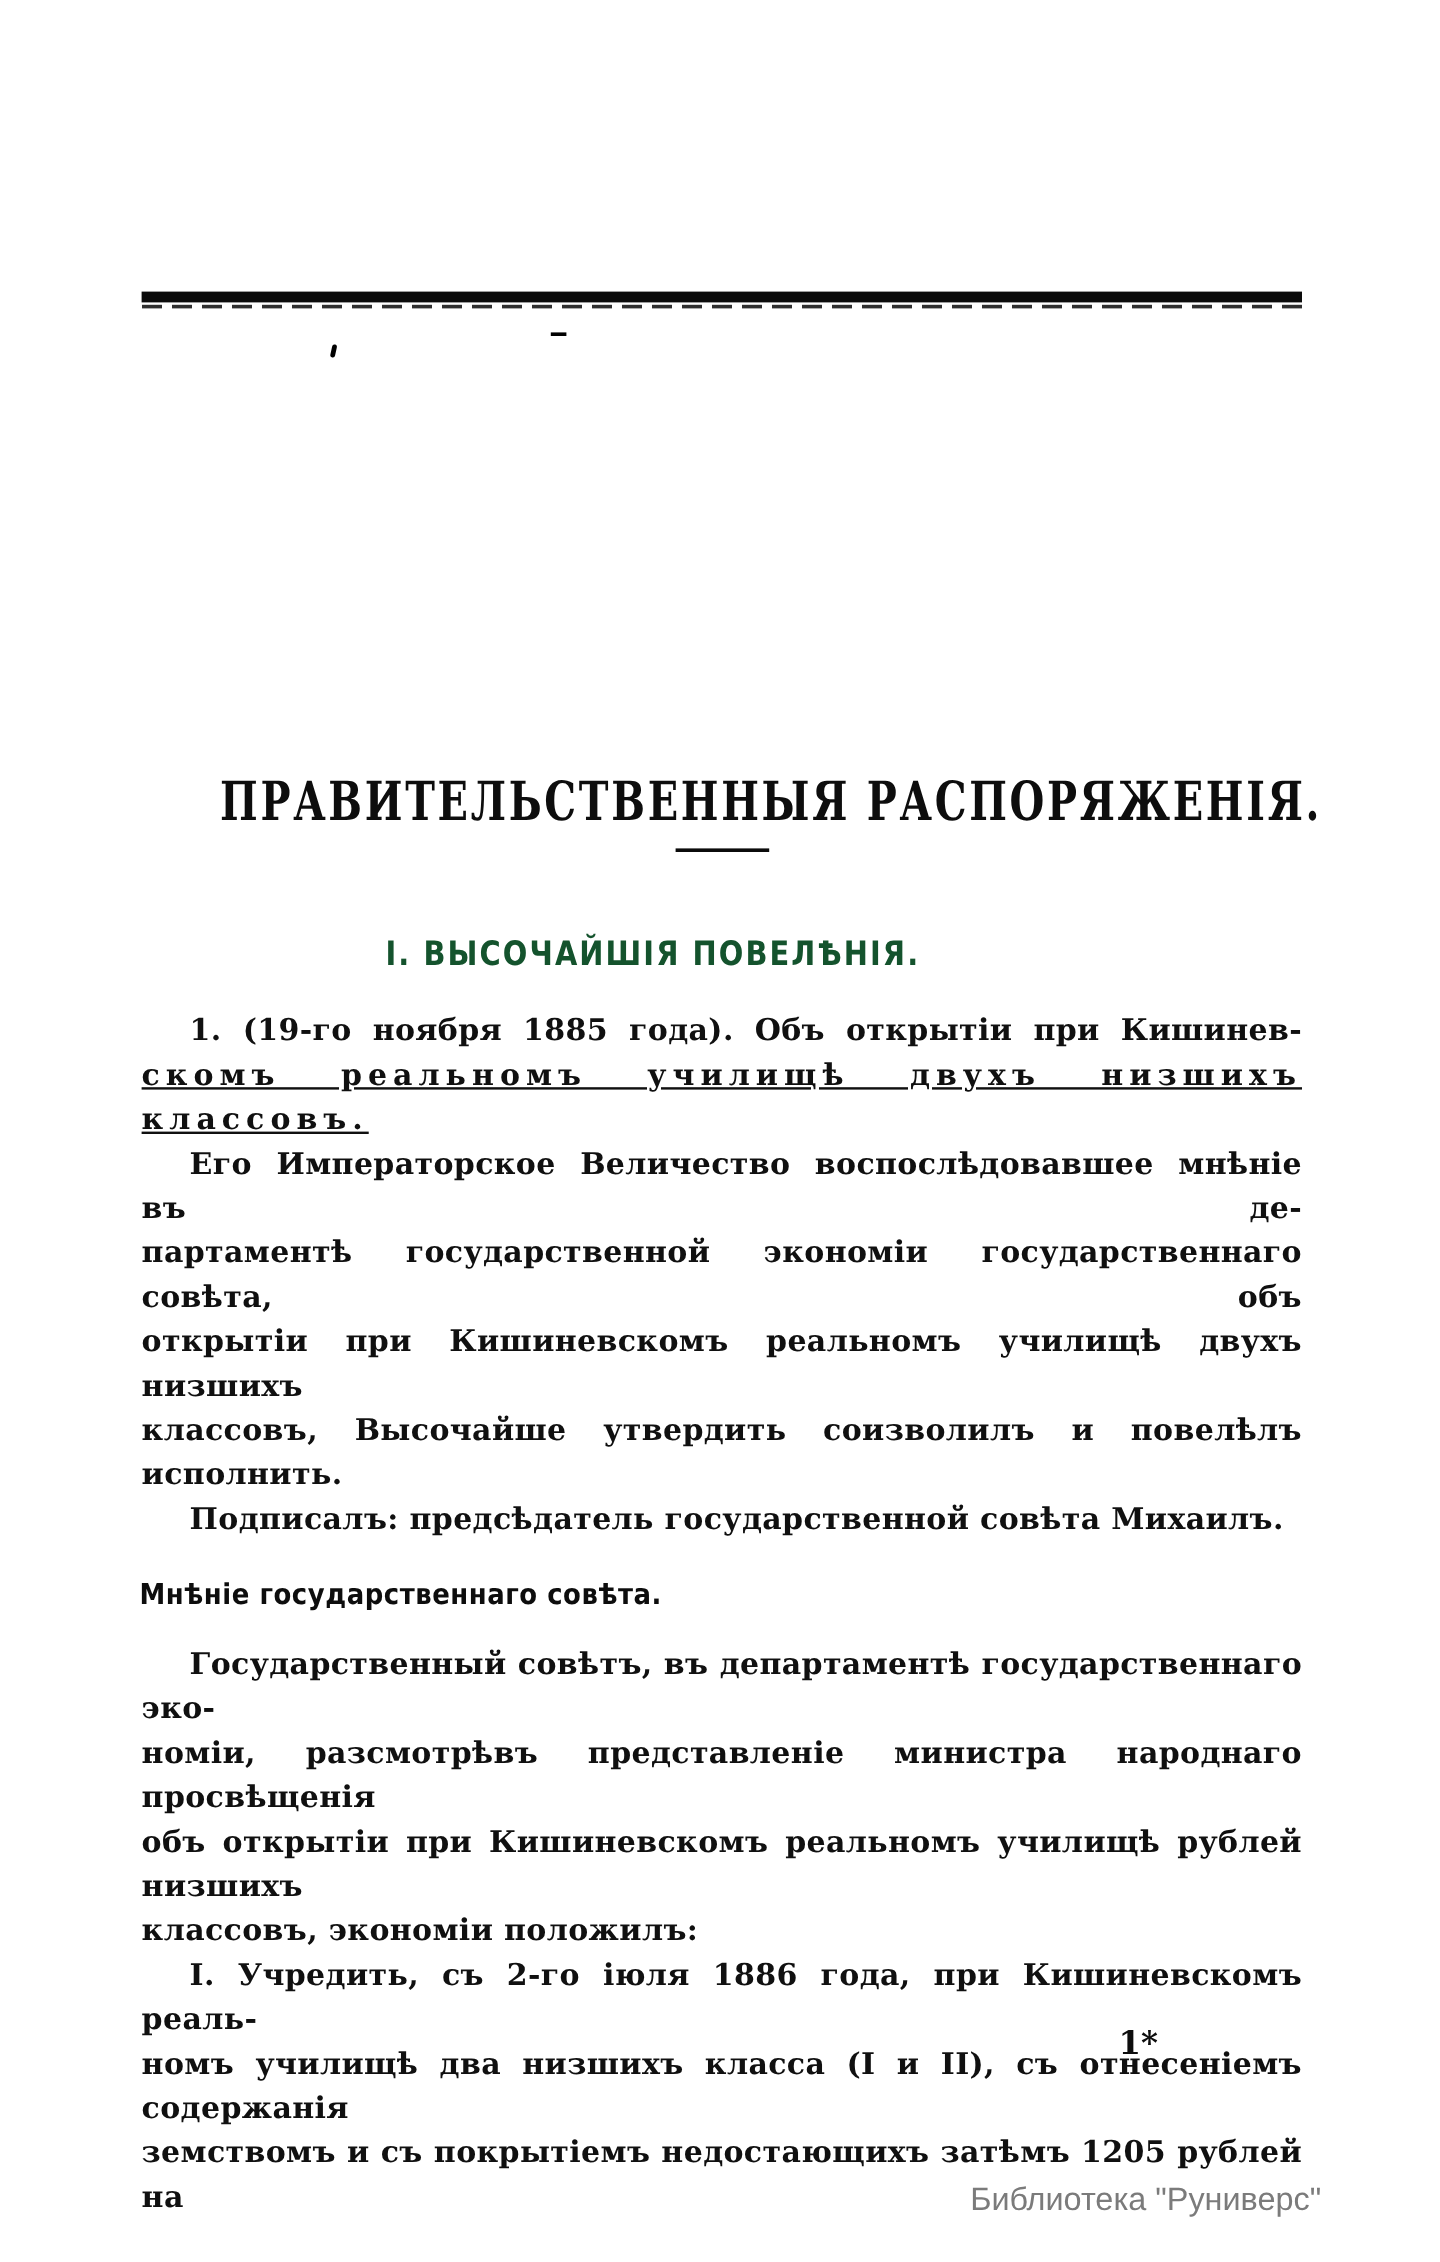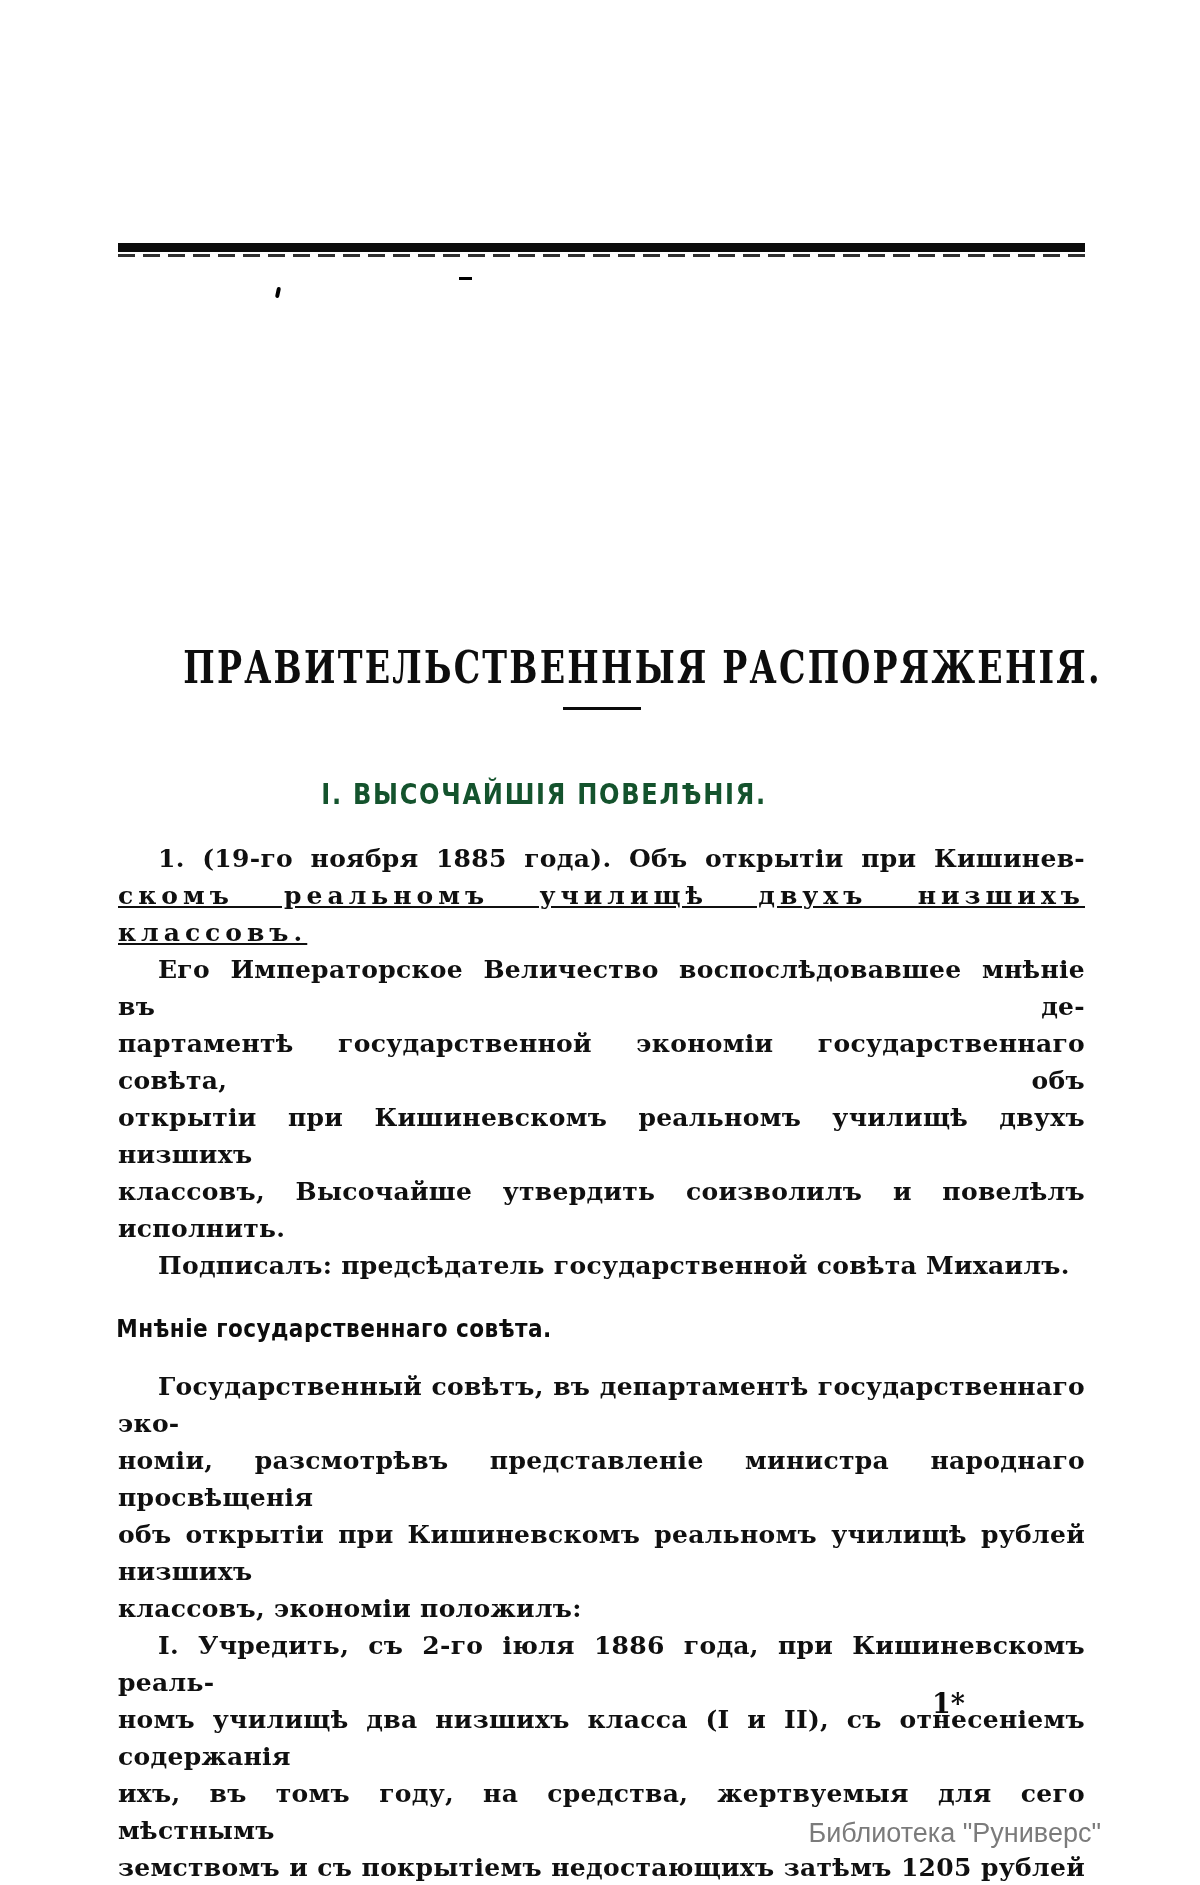--- a/index.html
+++ b/index.html
@@ -114,21 +114,20 @@
   <div class="para">
     <div class="ln ind">Государственный совѣтъ, въ департаментѣ государственнаго эко-</div>
     <div class="ln">номіи, разсмотрѣвъ представленіе министра народнаго просвѣщенія</div>
     <div class="ln">объ открытіи при Кишиневскомъ реальномъ училищѣ рублей низшихъ</div>
     <div class="ln end">классовъ, экономіи положилъ:</div>
   </div>
 
   <div class="para">
     <div class="ln ind">I. Учредить, съ 2-го іюля 1886 года, при Кишиневскомъ реаль-</div>
     <div class="ln">номъ училищѣ два низшихъ класса (I и II), съ отнесеніемъ содержанія</div>
-    <div class="ln">ихъ, въ томъ году, на средства, жертвуемыя для сего мѣстнымъ</div>
     <div class="ln">земствомъ и съ покрытіемъ недостающихъ затѣмъ 1205 рублей на</div>
 
   </div>
 
 </div>
 
 <div class="page-sig">1*</div>
 
 <div class="watermark">Библиотека "Руниверс"</div>
 

